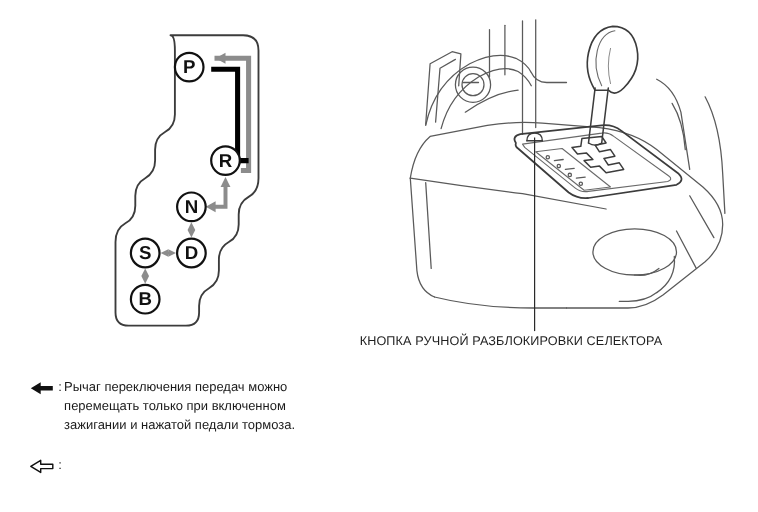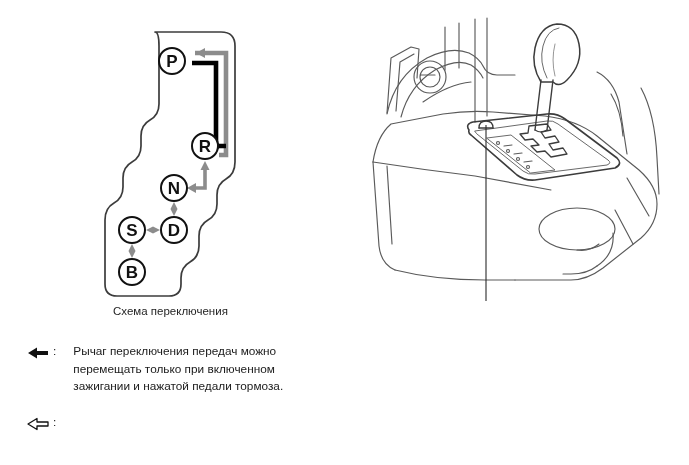--- a/index.html
+++ b/index.html
@@ -64,21 +64,21 @@
     flex: 0 0 auto;
     width: 26px;
     height: 16px;
     margin-top: 2px;
   }
   .legend-text {
     font-size: 11.8px;
     line-height: 17.6px;
     color: #1a1a1a;
     white-space: pre-line;
-    margin-left: 17px;
+    margin-left: 2px;
   }
   .legend-colon {
     font-size: 11.8px;
     line-height: 17.6px;
     margin-left: 1px;
   }
   svg { display: block; overflow: visible; }
   text { font-family: "Liberation Sans", sans-serif; }
 </style>
 </head>
@@ -296,22 +296,22 @@
 
         <path d="M 232 54 Q 248 62 254 84 L 262 136"></path>
         <path d="M 246 76 Q 256 92 258 118"></path>
         <path d="M 276 70 Q 290 96 292 140 L 294 176"></path>
       </g>
 
       <path fill="none" stroke="#2a2a2a" stroke-width="1.1" d="M 121 107 L 121 283"></path>
     </svg>
   </div>
 
-  <div class="caption" id="shift-pattern-caption">Схема переключения</div>
-
+
+  <div class="caption" id="unlock-button-caption">КНОПКА РУЧНОЙ РАЗБЛОКИРОВКИ СЕЛЕКТОРА</div>
 
   <div class="legend-row" id="legend-row-1">
     <span class="legend-glyph">
       <svg width="26" height="16" viewBox="0 0 26 16">
         <path fill="#111111" stroke="none" d="M 2 8 L 11 2.5 L 11 6 L 22 6 L 22 10 L 11 10 L 11 13.5 Z"></path>
       </svg>
     </span>
     <span class="legend-colon">:</span>
     <span class="legend-text">Рычаг переключения передач можно
 перемещать только при включенном

